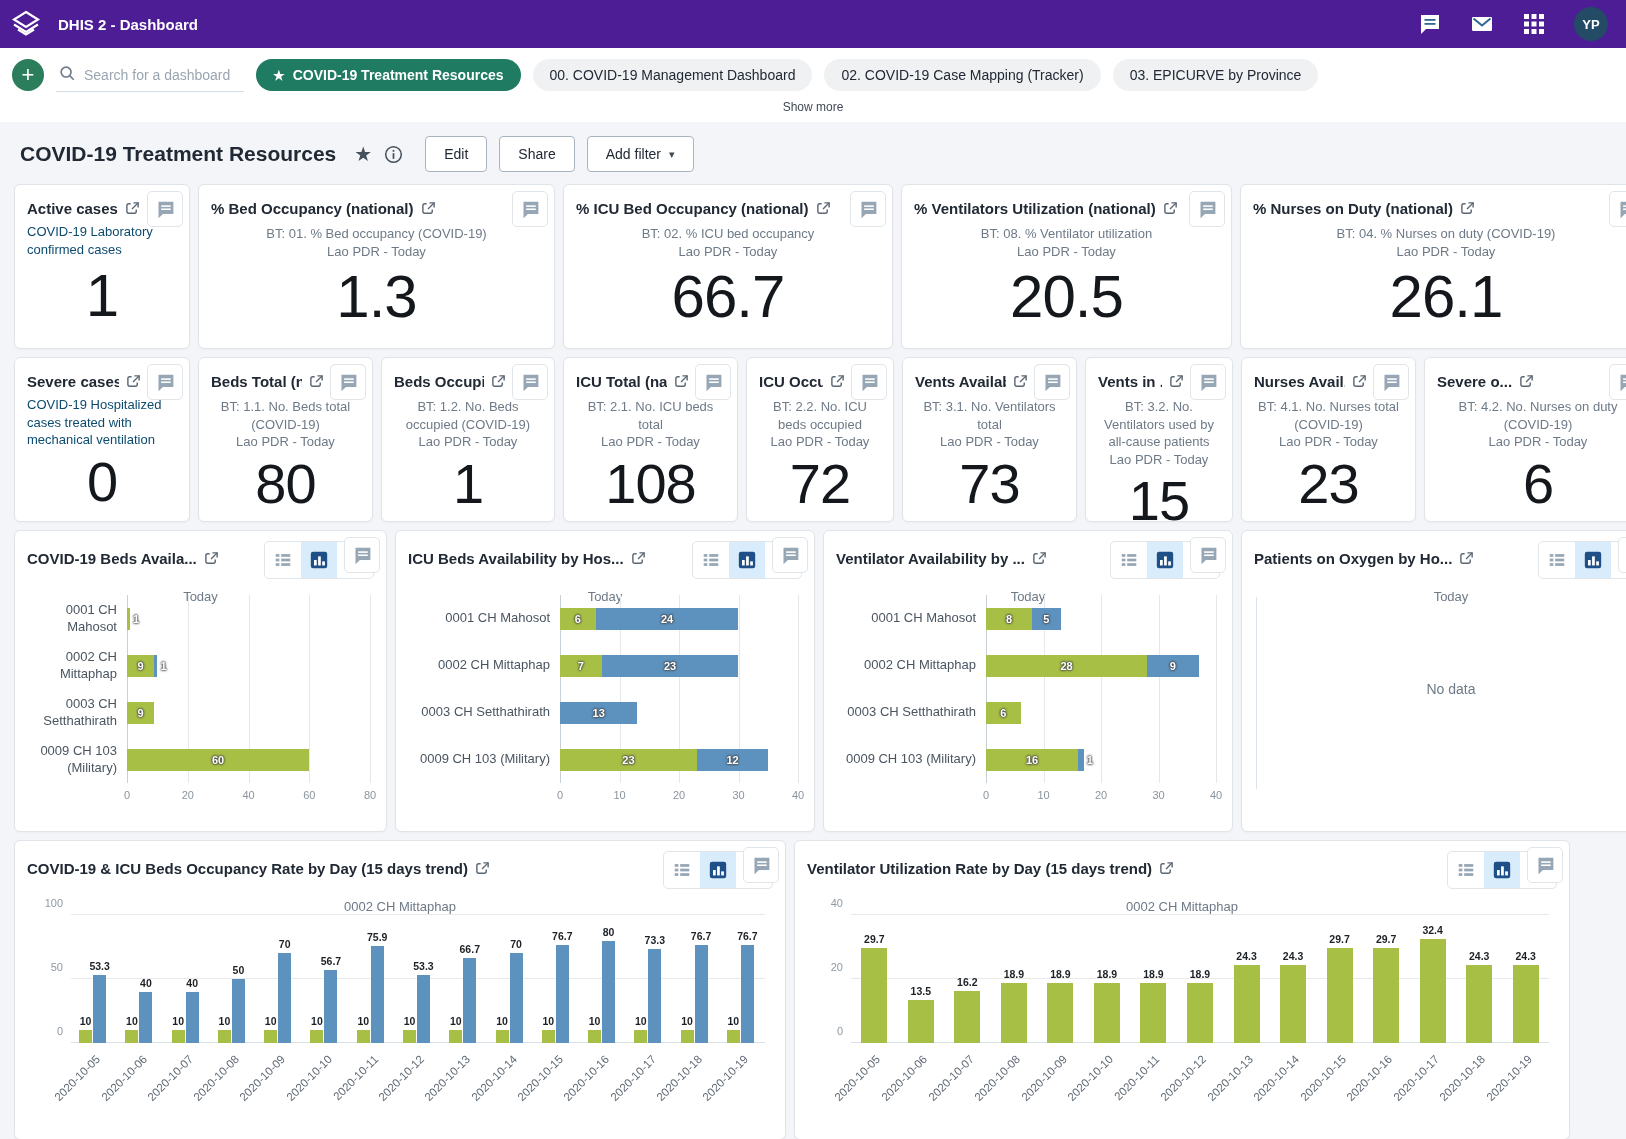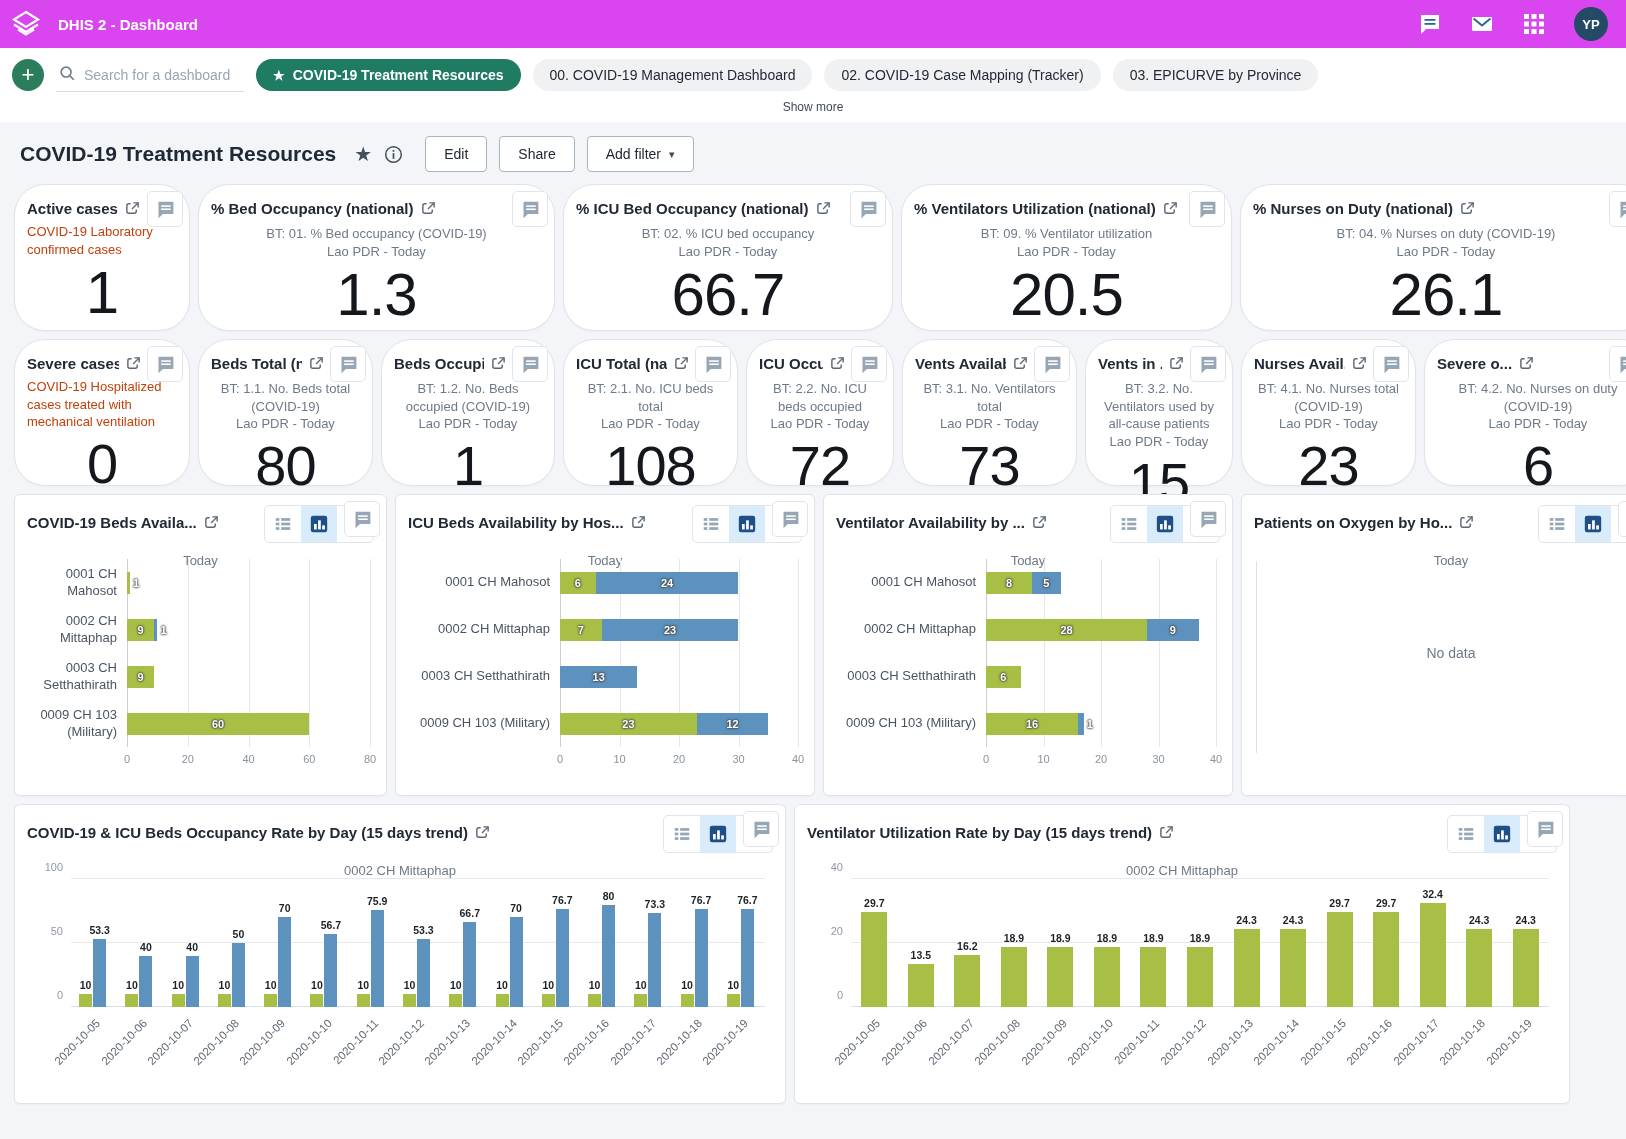--- a/index.html
+++ b/index.html
@@ -4,21 +4,21 @@
 <style>
   * { box-sizing: border-box; }
   html,body { margin:0; padding:0; }
   body {
     width:1626px; height:1139px; overflow:hidden;
     background:#f3f5f8;
     font-family:"Liberation Sans", sans-serif;
     color:#212934;
   }
   
-  .appbar { height:48px; background:#d946ef; display:flex; align-items:center; }
+  .appbar { height:48px; background:#4c1d95; display:flex; align-items:center; }
   .logo-box { width:52px; height:48px; display:flex; align-items:center; justify-content:center; }
   .appbar-title { color:#fff; font-size:15px; font-weight:bold; margin-left:6px; }
   .appbar-right { margin-left:auto; display:flex; align-items:center; gap:28px; padding-right:18px; }
   .appbar-icon { width:24px; height:24px; display:flex; align-items:center; justify-content:center; cursor:pointer; }
   .avatar { width:34px; height:34px; border-radius:50%; background:#234b66; color:#fff;
             font-size:13px; font-weight:bold; display:flex; align-items:center; justify-content:center; cursor:pointer; }
   
   .tabsbar { background:#fff; padding:10px 8px 0 8px; }
   .tabsrow { display:flex; align-items:center; gap:12px; }
   .plus-btn { width:32px; height:32px; border-radius:50%; background:#2b7d5b; color:#fff; font-size:22px;
@@ -37,35 +37,35 @@
   .title-icon { color:#44505c; display:flex; align-items:center; cursor:pointer; }
   .btn { height:36px; padding:0 18px; background:#fff; border:1px solid #a8b5bf; border-radius:4px;
          font-size:14px; color:#212934; display:flex; align-items:center; gap:8px; cursor:pointer;
          font-family:"Liberation Sans",sans-serif; }
   .btn:first-of-type { margin-left:10px; }
   .caret { font-size:11px; color:#404a54; }
   
   .cards-row { display:flex; gap:8px; margin:0 0 8px 14px; width:1700px; }
   .card { background:#fff; border:1px solid #e0e4e8; border-radius:6px; position:relative;
           box-shadow:0 1px 2px rgba(0,0,0,.03); }
-  .stat-card { height:147px; padding:10px 12px; display:flex; flex-direction:column;border-radius:31px; }
+  .stat-card { height:165px; padding:10px 12px; display:flex; flex-direction:column; }
   #row1 .stat-card:nth-child(1){width:176px} #row1 .stat-card:nth-child(2){width:357px}
   #row1 .stat-card:nth-child(3){width:330px} #row1 .stat-card:nth-child(4){width:331px}
   #row1 .stat-card:nth-child(5){width:412px}
   #row2 .stat-card:nth-child(1){width:176px} #row2 .stat-card:nth-child(2){width:175px}
   #row2 .stat-card:nth-child(3){width:174px} #row2 .stat-card:nth-child(4){width:175px}
   #row2 .stat-card:nth-child(5){width:148px} #row2 .stat-card:nth-child(6){width:175px}
   #row2 .stat-card:nth-child(7){width:148px} #row2 .stat-card:nth-child(8){width:175px}
   #row2 .stat-card:nth-child(9){width:228px}
   .stat-head { display:flex; align-items:center; gap:7px; padding-top:4px; min-height:22px; padding-right:36px; }
   .stat-title { font-size:15px; font-weight:bold; white-space:nowrap; overflow:hidden; }
   .chat-btn { position:absolute; top:6px; right:6px; width:36px; height:36px; border:1px solid #e0e5e9;
               border-radius:5px; background:#fff; display:flex; align-items:center; justify-content:center; cursor:pointer; }
   .stat-sub { font-size:13px; color:#6e7a87; text-align:center; margin-top:8px; line-height:1.35; }
-  .stat-sub.left { text-align:left; color:#c2410c; margin-top:6px; }
+  .stat-sub.left { text-align:left; color:#0c4a6e; margin-top:6px; }
   .stat-value { flex:1; display:flex; align-items:center; justify-content:center; font-size:60px;
                 color:#14181c; padding-bottom:6px; letter-spacing:-1px; }
   #row2 .stat-value { font-size:56px; }
   
   .chart-card { height:302px; padding:10px 12px; }
   #row3 .chart-card:nth-child(1){width:373px} #row3 .chart-card:nth-child(2){width:420px}
   #row3 .chart-card:nth-child(3){width:410px} #row3 .chart-card:nth-child(4){width:420px}
   #rowB .chart-card { height:300px; }
   #rowB .chart-card:nth-child(1){width:772px} #rowB .chart-card:nth-child(2){width:776px}
   .chart-head { display:flex; align-items:flex-start; }
@@ -298,21 +298,21 @@
       <div class="chat-btn">
         <span style="display: flex;">
           <svg width="21" height="21" viewBox="0 0 24 24">
             <path d="M4 3 h17 v14 h-12 l-5 5 z" fill="#97a6b5"></path>
             <rect x="7" y="7.2" width="11" height="1.8" fill="#fff"></rect>
             <rect x="7" y="10.8" width="11" height="1.8" fill="#fff"></rect>
           </svg>
         </span>
       </div>
       <div class="stat-sub">
-        <div>BT: 09. % Ventilator utilization</div>
+        <div>BT: 08. % Ventilator utilization</div>
         <div>Lao PDR - Today</div>
       </div>
       <div class="stat-value">20.5</div>
     </div>
     <div class="card stat-card">
       <div class="stat-head">
         <span class="stat-title">% Nurses on Duty (national)</span>
         <span style="display: flex;">
           <svg width="15" height="15" viewBox="0 0 16 16" fill="none">
             <path d="M6 3 H4 C2.9 3 2 3.9 2 5 v6 c0 1.1 .9 2 2 2 h6 c1.1 0 2-.9 2-2 V9" stroke="#5a6672" stroke-width="1.5"></path>

